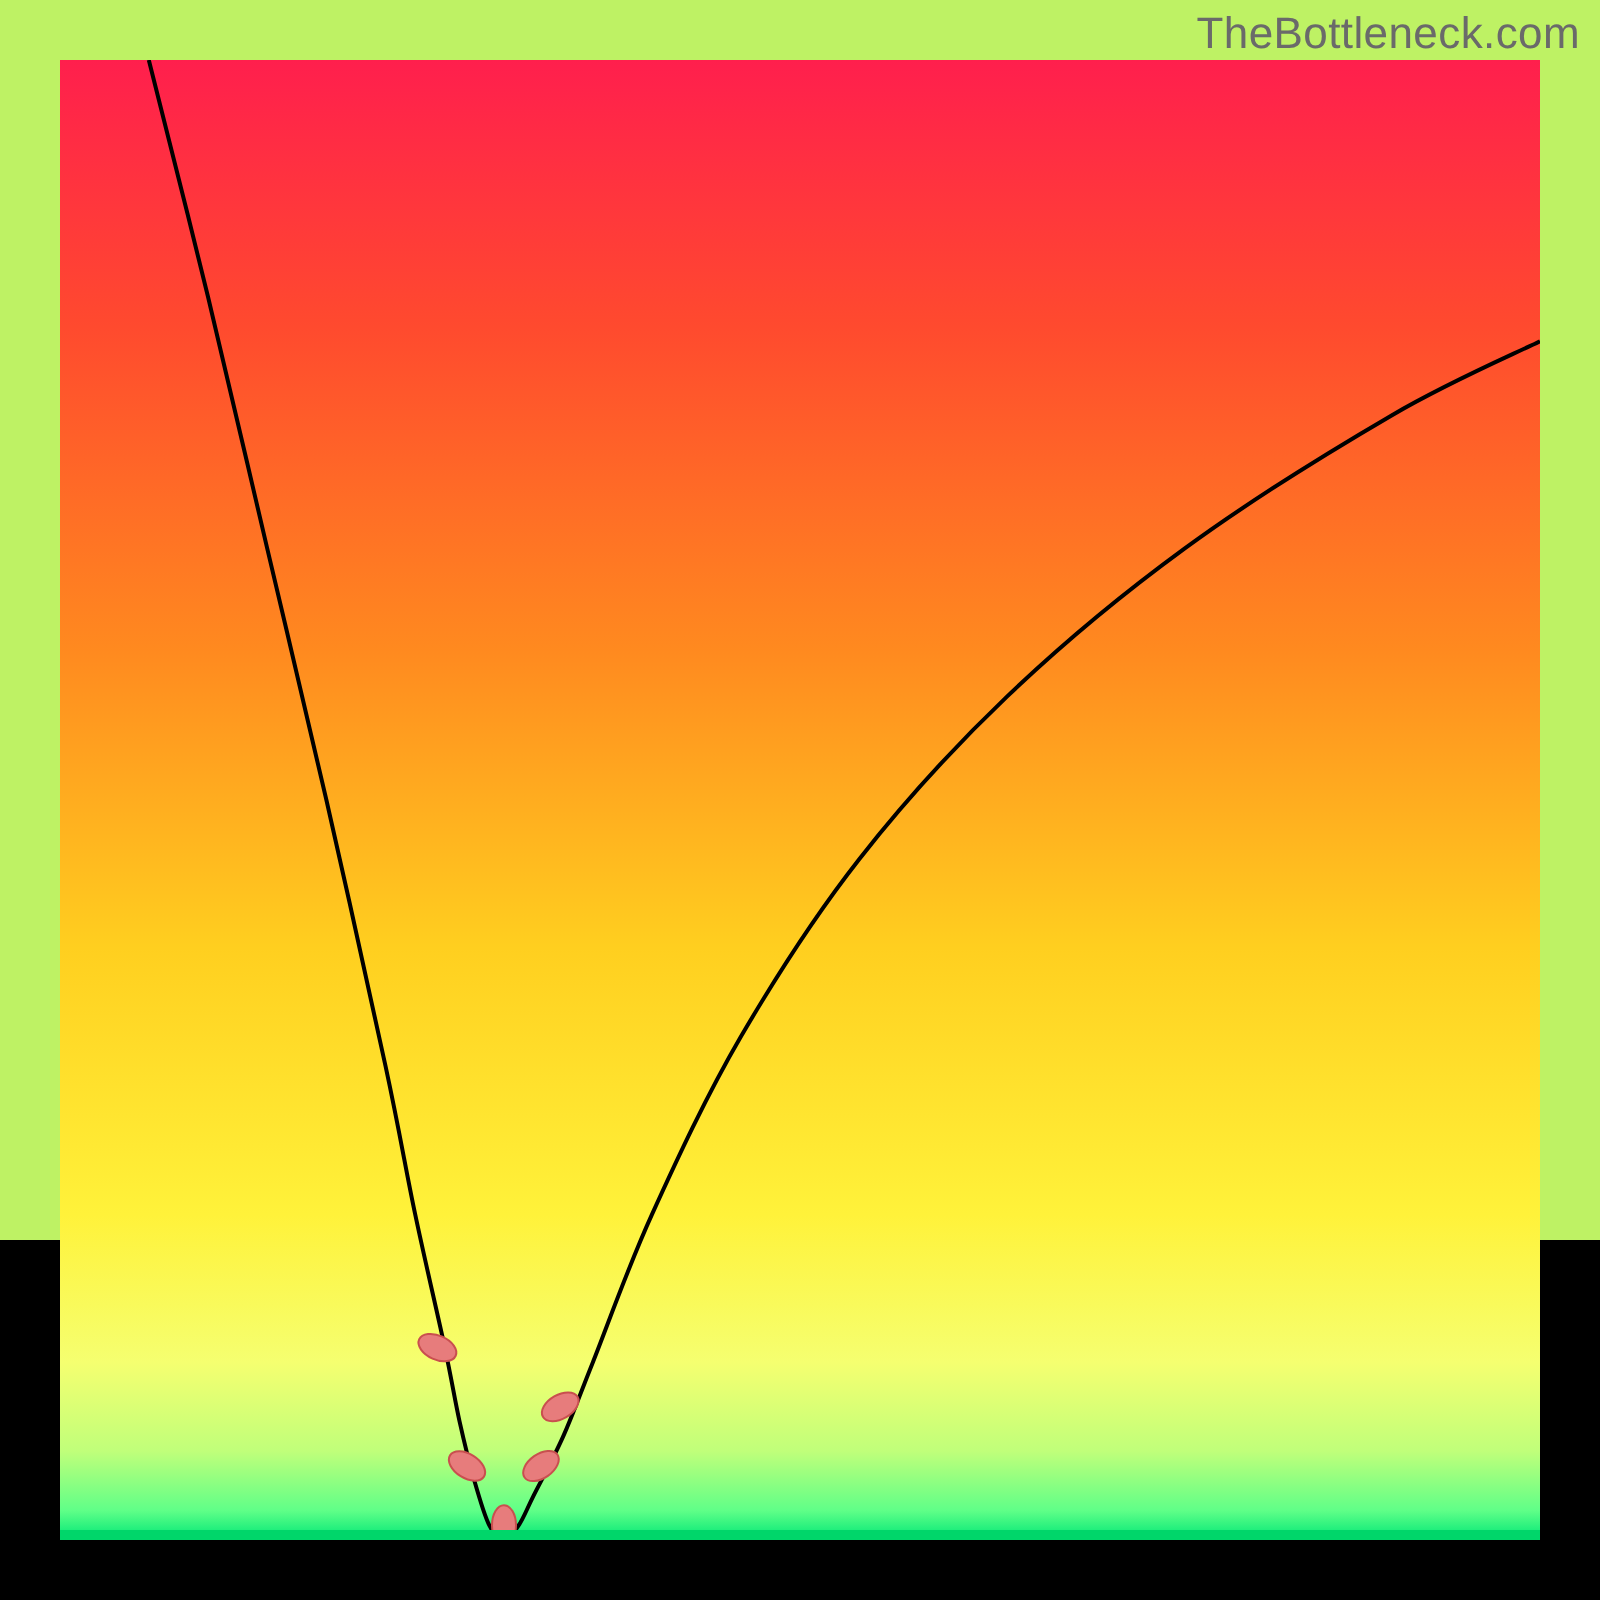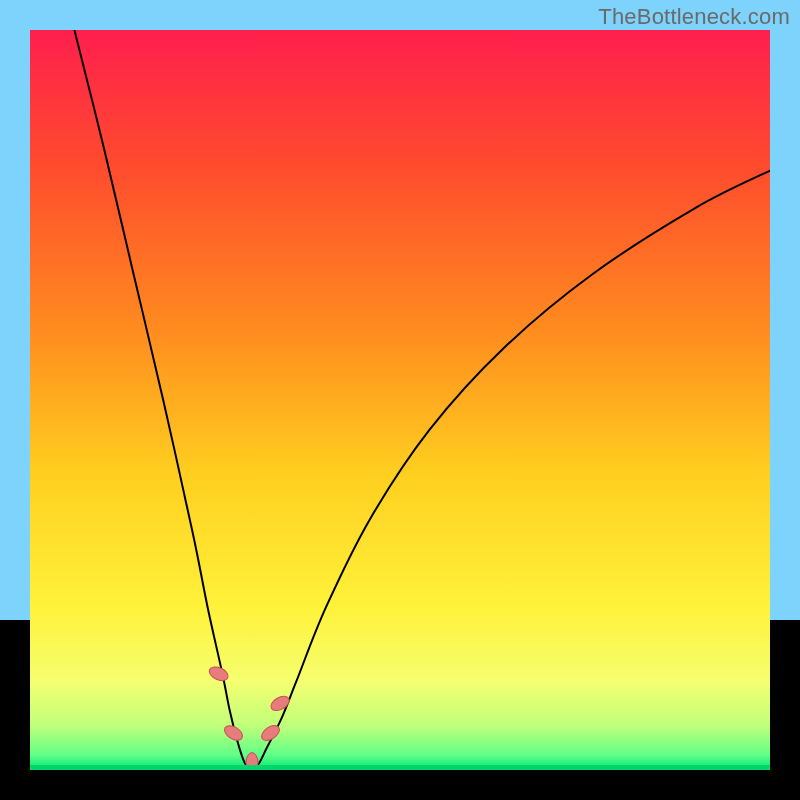--- a/index.html
+++ b/index.html
@@ -7,21 +7,21 @@
     padding: 0;
     width: 800px;
     height: 800px;
     background: #000;
     font-family: Arial, Helvetica, sans-serif;
   }
   .frame {
     position: relative;
     width: 800px;
     height: 620px;
-    background: #7dd3fc;
+    background: #bef264;
   }
   .watermark {
     position: absolute;
     top: 4px;
     right: 10px;
     color: #6a6a6a;
     font-size: 22px;
     font-weight: 500;
     letter-spacing: 0.2px;
     z-index: 20;

